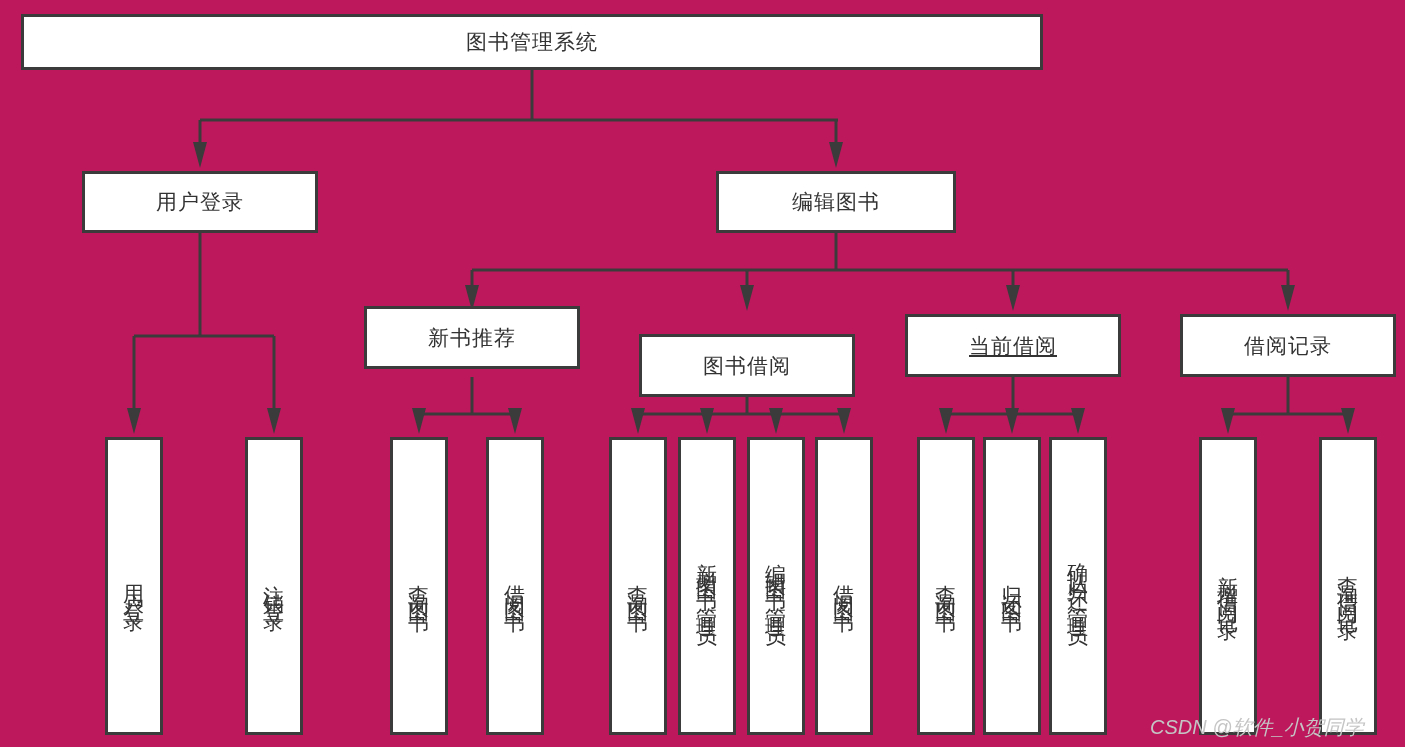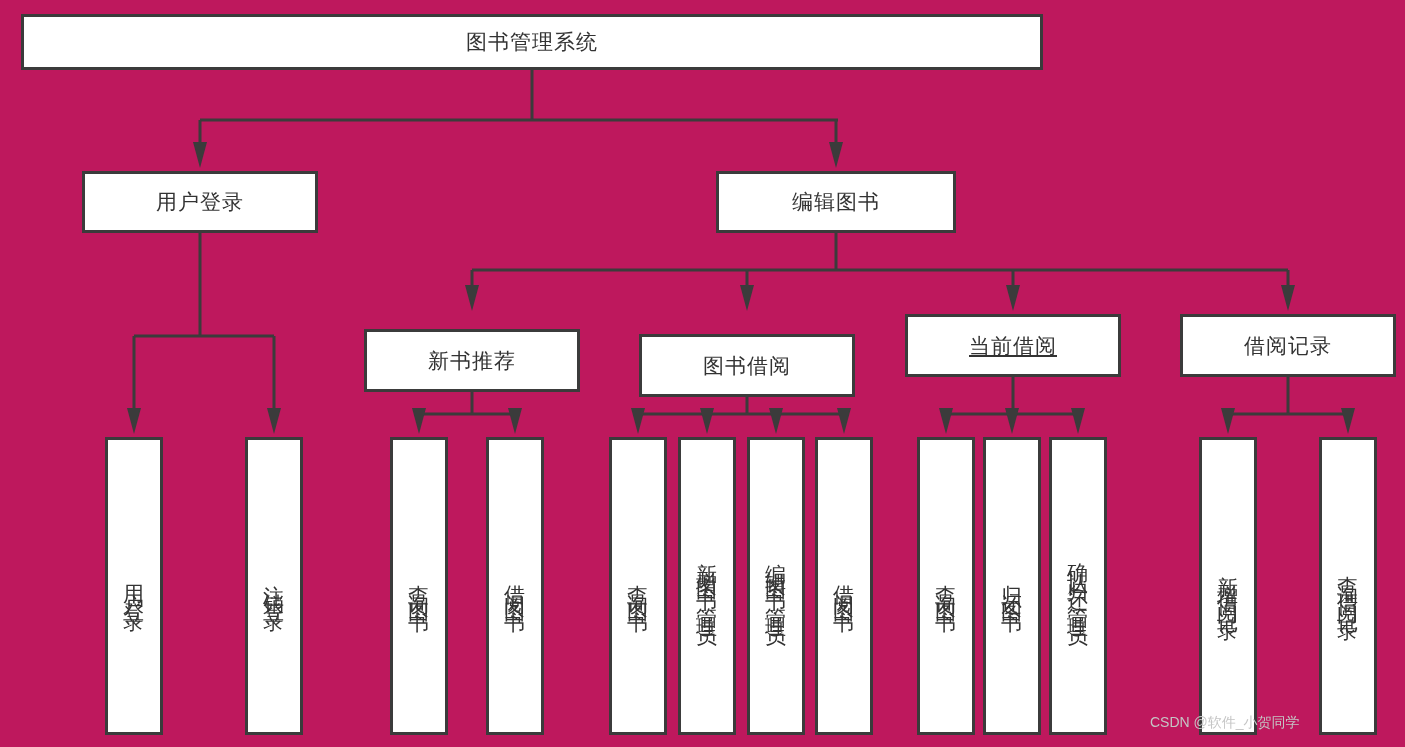--- a/index.html
+++ b/index.html
@@ -49,24 +49,25 @@
     writing-mode: vertical-rl;
     text-orientation: mixed;
     font-size: 21px;
     letter-spacing: 9px;
     line-height: 1;
   }
   .watermark {
     position: absolute;
     left: 1150px;
     top: 714px;
-    font-size: 14px;
+    font-size: 20px;
     color: #c5c5c5;
     z-index: 3;
     white-space: nowrap;
+    font-style: italic;
   }
 </style>
 </head>
 <body>
 
 <div class="stage">
 
   <svg id="connectors" xmlns="http://www.w3.org/2000/svg">
       <line x1="532" y1="70" x2="532" y2="120" stroke="#3b3b3b" stroke-width="3"></line>
       <line x1="200" y1="120" x2="838" y2="120" stroke="#3b3b3b" stroke-width="3"></line>
@@ -109,21 +110,21 @@
       <polygon points="1078,434 1071,408 1085,408" fill="#3b3b3b"></polygon>
       <polygon points="1228,434 1221,408 1235,408" fill="#3b3b3b"></polygon>
       <polygon points="1348,434 1341,408 1355,408" fill="#3b3b3b"></polygon>
     </svg>
 
   <div class="hbox" style="left:21px; top:14px; width:1022px; height:56px;">图书管理系统</div>
 
   <div class="hbox" style="left:82px; top:171px; width:236px; height:62px;">用户登录</div>
   <div class="hbox" style="left:716px; top:171px; width:240px; height:62px;">编辑图书</div>
 
-  <div class="hbox" style="left:364px; top:329px; width:216px; height:63px;">新书推荐</div>
+  <div class="hbox" style="left:364px; top:306px; width:216px; height:63px;">新书推荐</div>
   <div class="hbox" style="left:639px; top:314px; width:216px; height:63px;margin-top:20px;">图书借阅</div>
   <div class="hbox" style="left:905px; top:314px; width:216px; height:63px;text-decoration:underline;">当前借阅</div>
   <div class="hbox" style="left:1180px; top:314px; width:216px; height:63px;">借阅记录</div>
 
   <div class="vbox" style="left:105px;">
     <span class="vtext">用户登录</span>
   </div>
   <div class="vbox" style="left:245px;">
     <span class="vtext">注销登录</span>
   </div>

